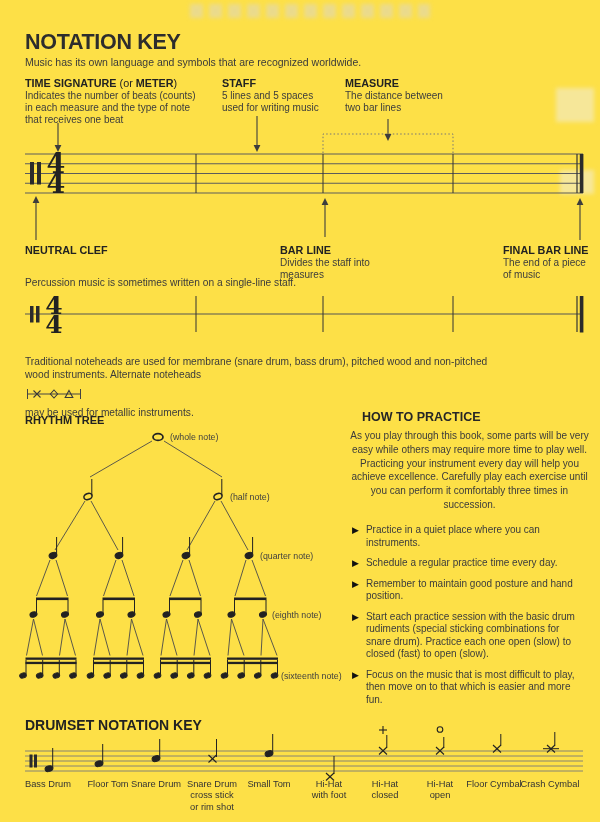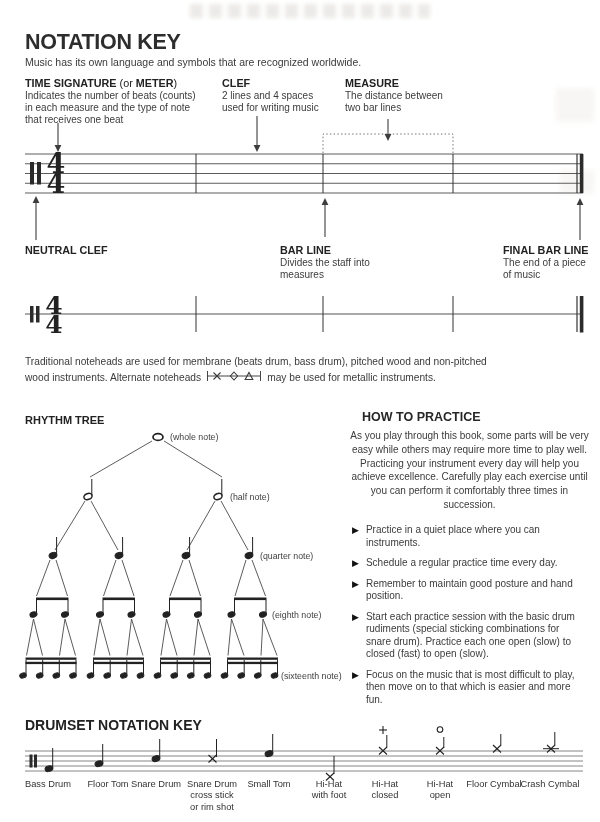--- a/index.html
+++ b/index.html
@@ -1,36 +1,36 @@
 <!DOCTYPE html>
 <html><head>
 <meta charset="utf-8">
 <style>
   html,body{margin:0;padding:0;background:#e9e7e4;}
-  #page{position:relative;width:600px;height:822px;background:#ffffff;overflow:hidden;
+  #page{position:relative;width:600px;height:822px;background:#fde047;overflow:hidden;
         font-family:"Liberation Sans", sans-serif;color:#333;}
   .abs{position:absolute;}
   .hd{font-weight:bold;color:#262626;margin-left:12px;}
   #page-title{left:25px;top:30px;font-size:21.5px;font-weight:bold;color:#2d2d2d;letter-spacing:-.3px;}
   #page-subtitle{left:25px;top:56px;font-size:10.5px;color:#3a3a3a;}
   .ann-head{font-size:10.8px;font-weight:bold;color:#222;}
   .ann-body{font-size:10px;line-height:1.22;color:#3c3c3c;}
   .mid{font-weight:normal;}
   svg text{font-family:"Liberation Sans", sans-serif;}
   .tsig{font-family:"DejaVu Serif", serif;font-weight:bold;}
   .treelabel{font-size:8.8px;fill:#3f3f3f;}
   #htp-head{left:350px;top:410px;font-size:12.5px;}
   #htp-intro{left:350px;top:429px;width:239px;font-size:10px;line-height:1.38;color:#3b3b3b;text-align:center;}
   #htp-bullets{left:352px;top:524px;width:233px;margin:0;padding:0;list-style:none;}
   #htp-bullets li{display:flex;gap:7px;margin-bottom:8px;font-size:10px;line-height:1.25;color:#3b3b3b;}
   #htp-bullets .blt{font-size:9px;color:#111;line-height:1.4;flex:0 0 auto;}
   .drum-label{position:absolute;top:779px;width:84px;text-align:center;font-size:9.3px;
               line-height:1.22;color:#333;white-space:pre-line;}
   #para-trad{left:25px;top:355px;font-size:10.2px;line-height:1.3;color:#3b3b3b;}
-  #para-trad .row{display:flex;align-items:flex-end;gap:4px;}
+  #para-trad .row{display:flex;align-items:flex-start;gap:4px;flex-direction:column;}
   #para-perc{left:25px;top:277px;font-size:10.2px;color:#3b3b3b;}
   .smudge{position:absolute;filter:blur(2px);opacity:.5;pointer-events:none;}
   #ghost-title{left:190px;top:4px;width:240px;height:14px;
      background:repeating-linear-gradient(90deg,#d9d6d1 0 13px,transparent 13px 19px);}
   .ghost-box{background:#f0eeea;}
 </style>
 </head>
 <body>
 
 <div id="page">
@@ -38,37 +38,38 @@
   <div id="ghost-title" class="smudge"></div>
   <div class="smudge ghost-box abs" style="left:556px;top:88px;width:38px;height:34px;"></div>
   <div class="smudge ghost-box abs" style="left:560px;top:170px;width:34px;height:24px;"></div>
 
   <div id="page-title" class="abs">NOTATION KEY</div>
   <div id="page-subtitle" class="abs">Music has its own language and symbols that are recognized worldwide.</div>
 
   <div class="abs ann-head" style="left:25px;top:77px;"><span>TIME SIGNATURE</span><span class="mid"> (or </span><span>METER</span><span class="mid">)</span></div>
   <div class="abs ann-body" style="left:25px;top:90px;width:172px;">Indicates the number of beats (counts) in each measure and the type of note that receives one beat</div>
 
-  <div class="abs ann-head" style="left:222px;top:77px;">CLEF</div>
-  <div class="abs ann-body" style="left:222px;top:90px;width:112px;">2 lines and 4 spaces used for writing music</div>
+  <div class="abs ann-head" style="left:222px;top:77px;">STAFF</div>
+  <div class="abs ann-body" style="left:222px;top:90px;width:112px;">5 lines and 5 spaces used for writing music</div>
 
   <div class="abs ann-head" style="left:345px;top:77px;">MEASURE</div>
   <div class="abs ann-body" style="left:345px;top:90px;width:112px;">The distance between two bar lines</div>
 
   <div class="abs ann-head" style="left:25px;top:244px;">NEUTRAL CLEF</div>
 
   <div class="abs ann-head" style="left:280px;top:244px;">BAR LINE</div>
   <div class="abs ann-body" style="left:280px;top:257px;width:92px;">Divides the staff into measures</div>
 
   <div class="abs ann-head" style="left:503px;top:244px;">FINAL BAR LINE</div>
   <div class="abs ann-body" style="left:503px;top:257px;width:92px;">The end of a piece of music</div>
 
+  <div id="para-perc" class="abs">Percussion music is sometimes written on a single-line staff.</div>
 
   <div id="para-trad" class="abs">
-    <div>Traditional noteheads are used for membrane (beats drum, bass drum), pitched wood and non-pitched</div>
+    <div>Traditional noteheads are used for membrane (snare drum, bass drum), pitched wood and non-pitched</div>
     <div class="row">
       <span>wood instruments. Alternate noteheads</span>
       <svg width="58" height="16" viewBox="0 0 58 16">
         <line x1="2" y1="8" x2="56" y2="8" stroke="#444" stroke-width="1"></line>
         <line x1="2.5" y1="3" x2="2.5" y2="13" stroke="#444" stroke-width="1"></line>
         <line x1="55.5" y1="3" x2="55.5" y2="13" stroke="#444" stroke-width="1"></line>
         <g stroke="#3a3a3a" stroke-width="1.1">
           <line x1="8.5" y1="4.5" x2="15.5" y2="11.5"></line>
             <line x1="8.5" y1="11.5" x2="15.5" y2="4.5"></line>
         </g>

